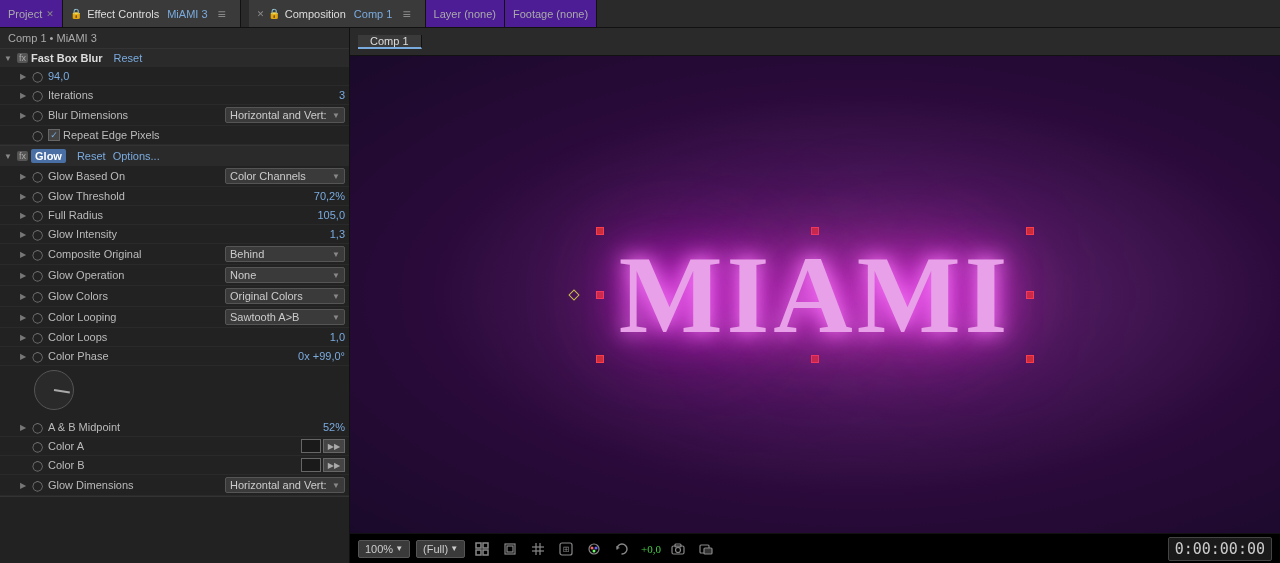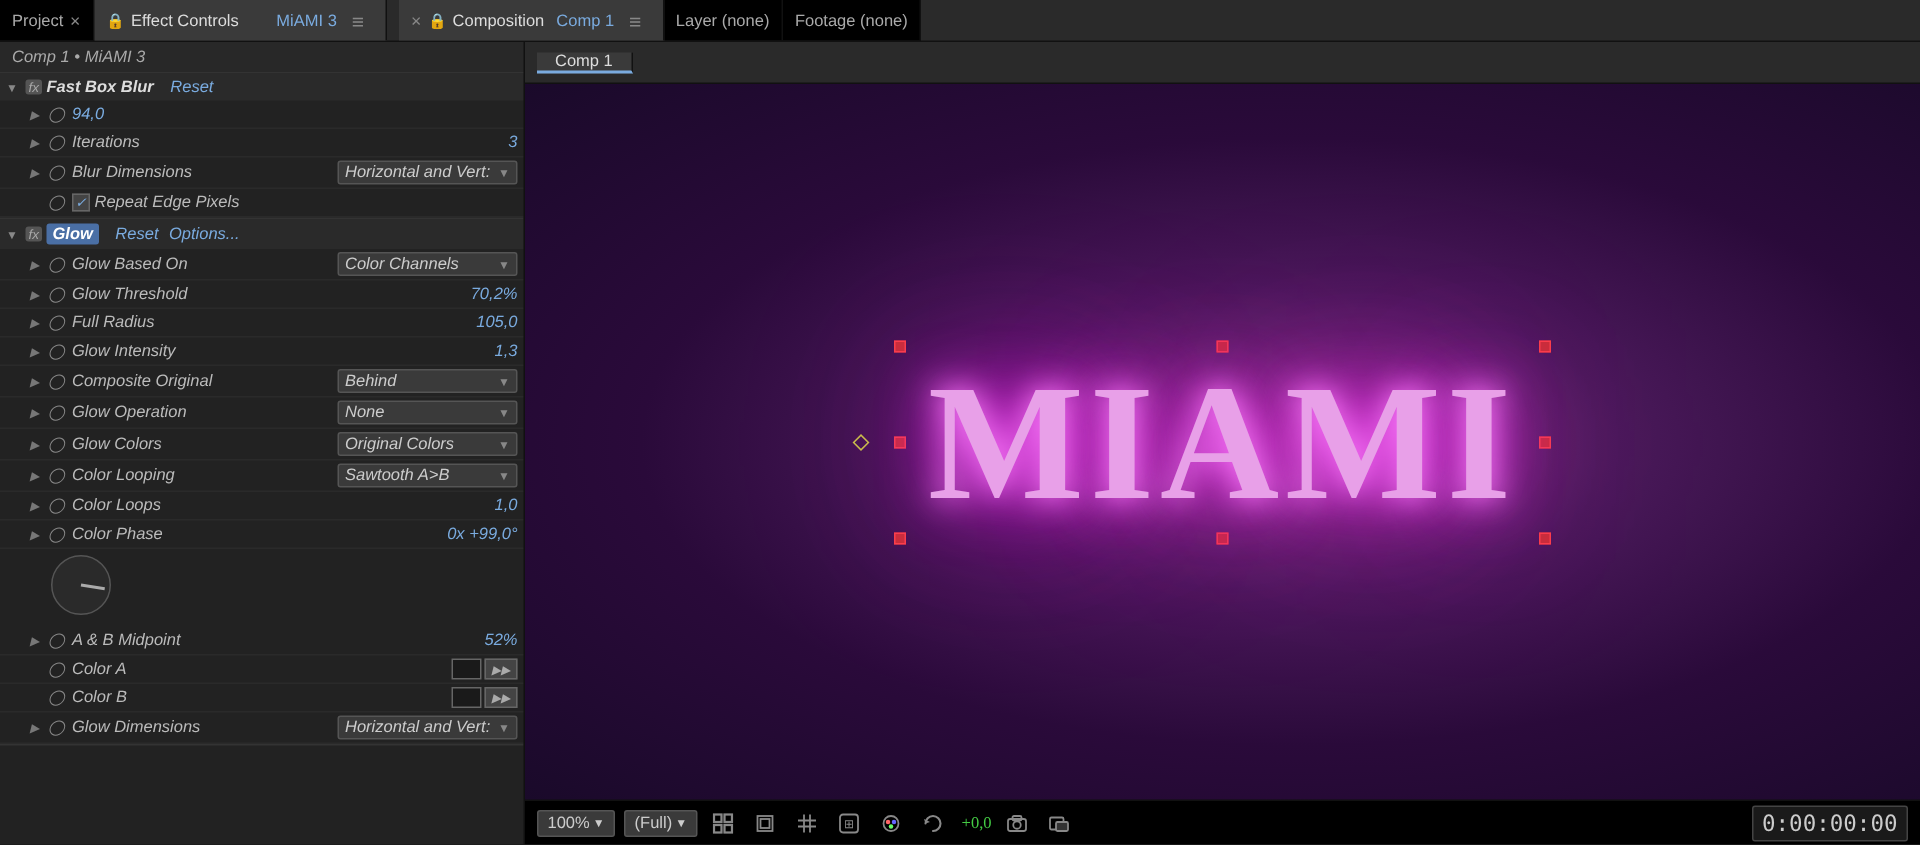--- a/index.html
+++ b/index.html
@@ -23,21 +23,21 @@
       border-bottom: 1px solid #111;
       align-items: center;
       flex-shrink: 0;
     }
 
     .panel-tab {
       display: flex;
       align-items: center;
       height: 100%;
       padding: 0 8px;
-      background: #000000;
+      background: #4c1d95;
       border-right: 1px solid #111;
       gap: 4px;
       font-size: 11px;
       color: #aaa;
     }
     .panel-tab.active {
       background: #3a3a3a;
       color: #ddd;
     }
     .panel-tab .close-x {
@@ -65,21 +65,20 @@
 
     
     .effect-controls {
       width: 350px;
       background: #222222;
       border-right: 1px solid #111;
       display: flex;
       flex-direction: column;
       flex-shrink: 0;
       overflow-y: auto;
-      font-style: italic;
     }
 
     .ec-header {
       padding: 4px 8px;
       font-size: 11px;
       color: #aaa;
       border-bottom: 1px solid #333;
       background: #282828;
     }
 
@@ -404,21 +403,21 @@
 
 <div class="top-bar">
 
   <div class="panel-tab">
     <span>Project</span>
     <span class="close-x">✕</span>
   </div>
   <div class="panel-tab active">
     <span class="icon-lock">🔒</span>
     <span>Effect Controls</span>
-    <span style="color:#7aabdf; margin-left:21px;">MiAMI 3</span>
+    <span style="color:#7aabdf; margin-left:4px;">MiAMI 3</span>
     <span class="panel-menu-btn">≡</span>
   </div>
   <div style="width:8px; background:#2a2a2a;"></div>
 
   <div class="panel-tab active">
     <span class="close-x">✕</span>
     <span class="icon-lock">🔒</span>
     <span>Composition</span>
     <span style="color:#7aabdf; margin-left:4px;">Comp 1</span>
     <span class="panel-menu-btn">≡</span>

